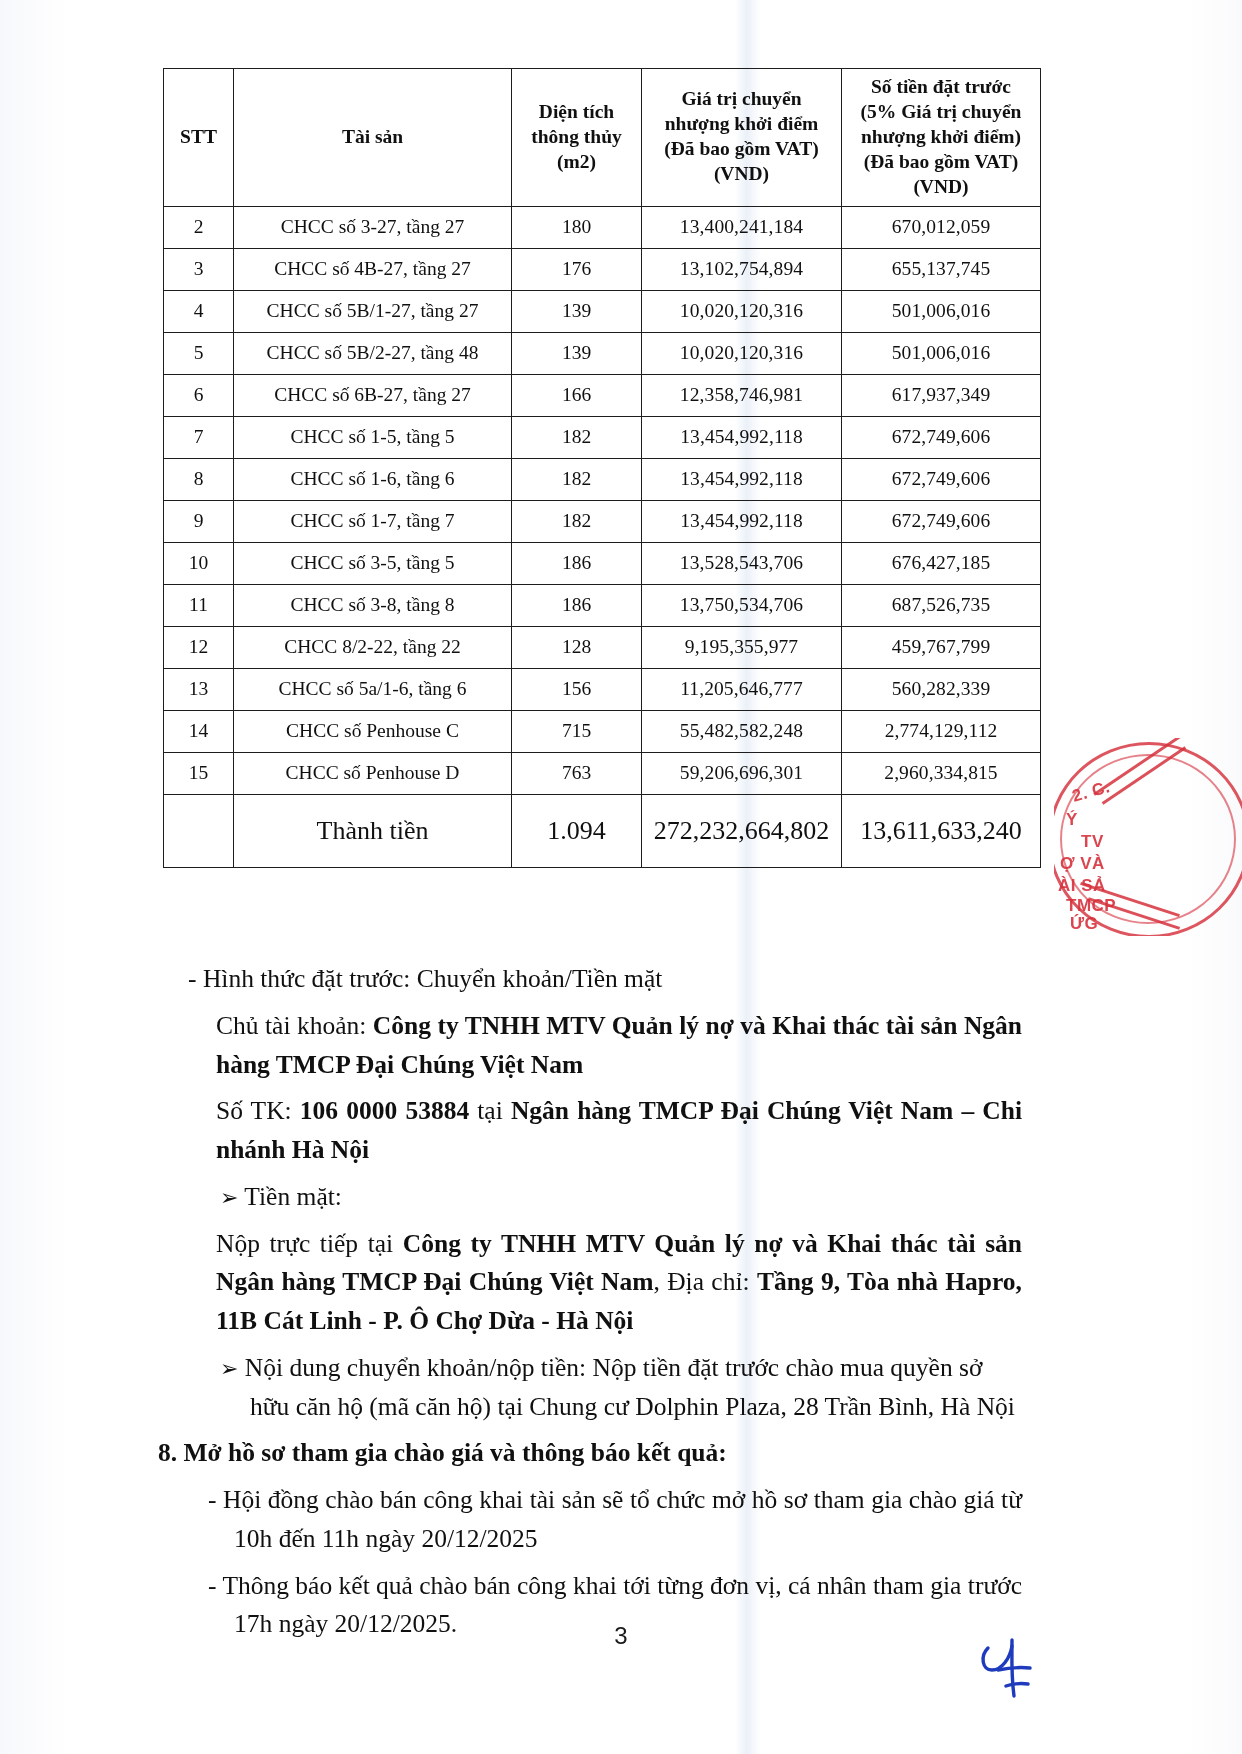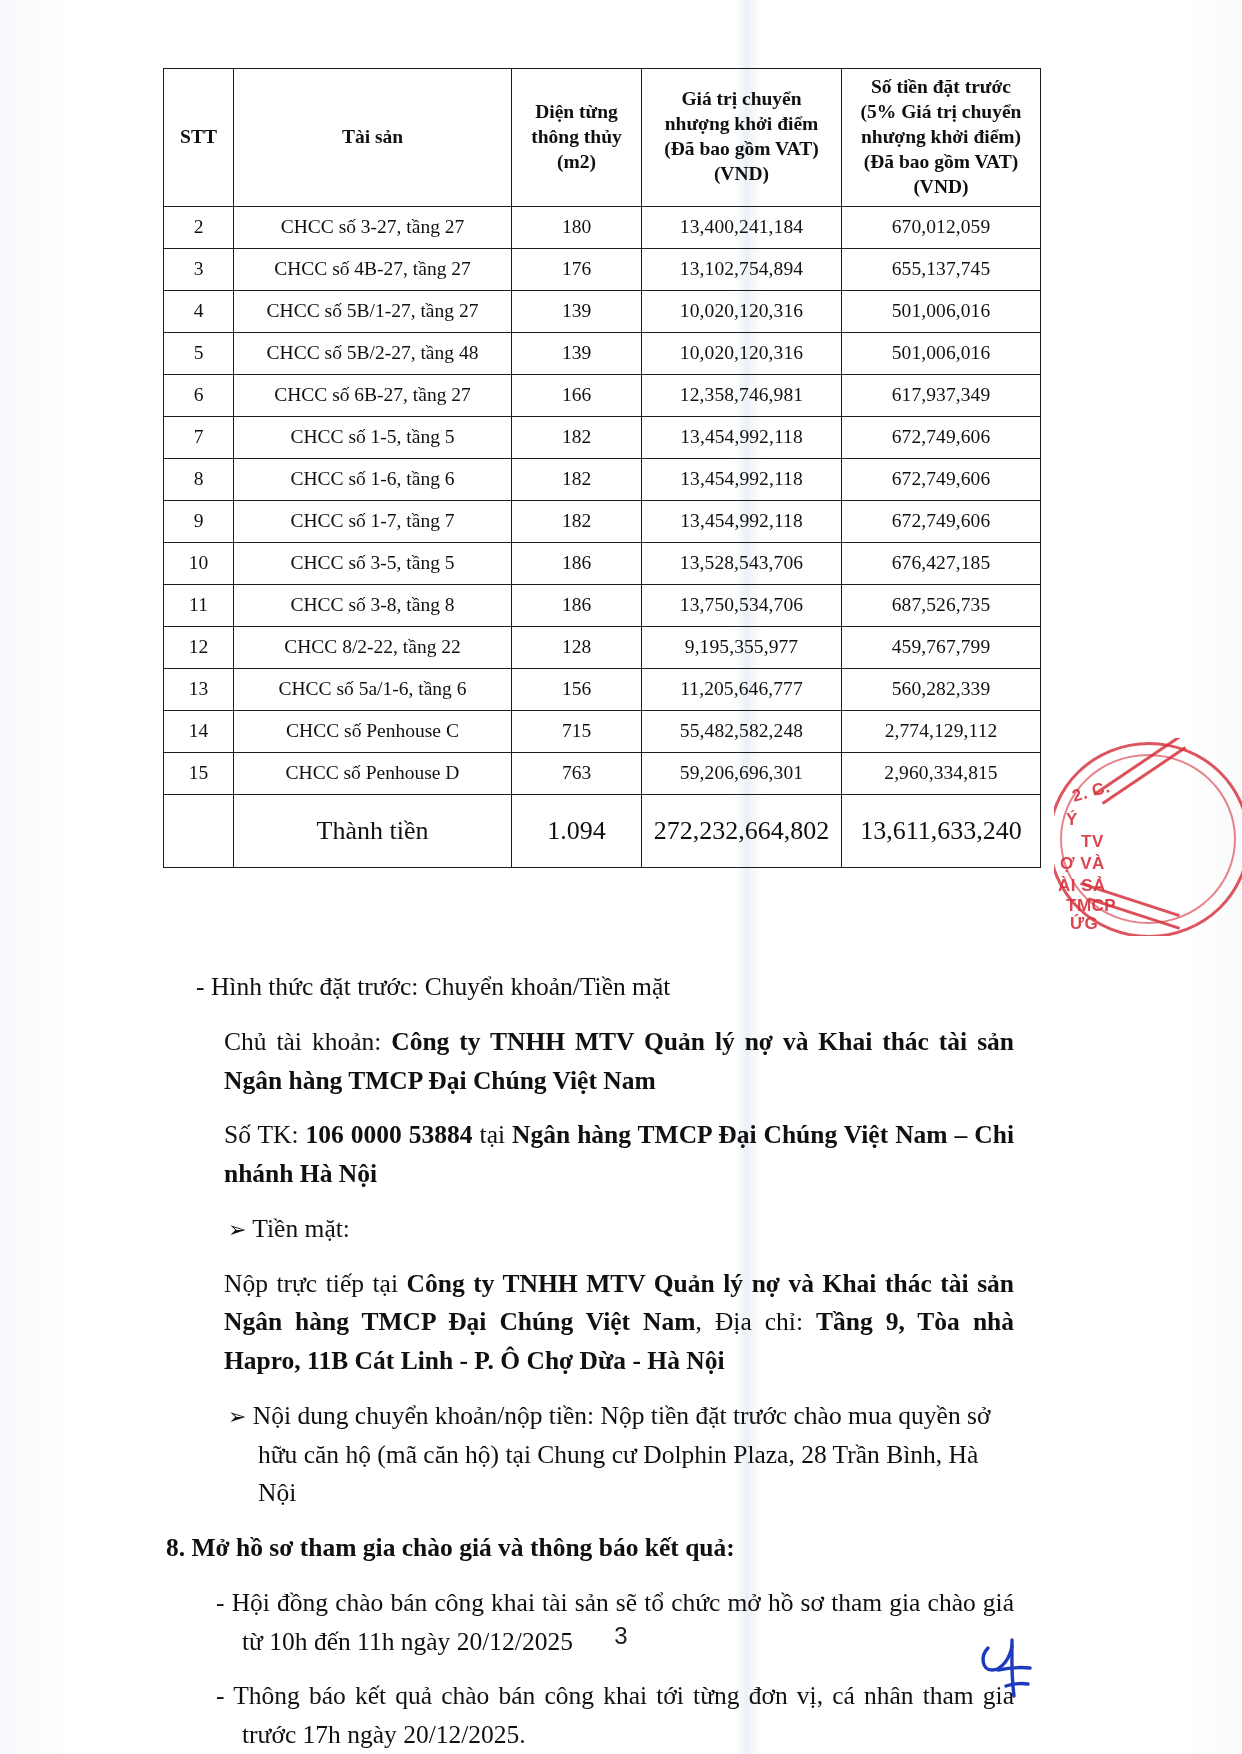--- a/index.html
+++ b/index.html
@@ -86,21 +86,21 @@
   .body-text {
     position: absolute;
     left: 150px;
     top: 952px;
     width: 880px;
     font-size: 25.5px;
     line-height: 1.52;
   }
   .ln {
     position: relative;
-    margin: 16px;
+    margin: 8px;
     padding: 0;
     white-space: normal;
   }
   .ln b { font-weight: bold; }
 
   .lvl-dash {
     padding-left: 56px;
     text-indent: -26px;
   }
   .lvl-arrow {
@@ -221,21 +221,21 @@
           <col class="c-asset">
           <col class="c-area">
           <col class="c-price">
           <col class="c-deposit">
       </colgroup>
       <thead>
         <tr>
           <th>STT</th>
           <th>Tài sản</th>
           <th>
-            <div>Diện từng</div>
+            <div>Diện tích</div>
             <div>thông thủy</div>
             <div>(m2)</div>
           </th>
           <th>
             <div>Giá trị chuyển</div>
             <div>nhượng khởi điểm</div>
             <div>(Đã bao gồm VAT)</div>
             <div>(VND)</div>
           </th>
           <th>

